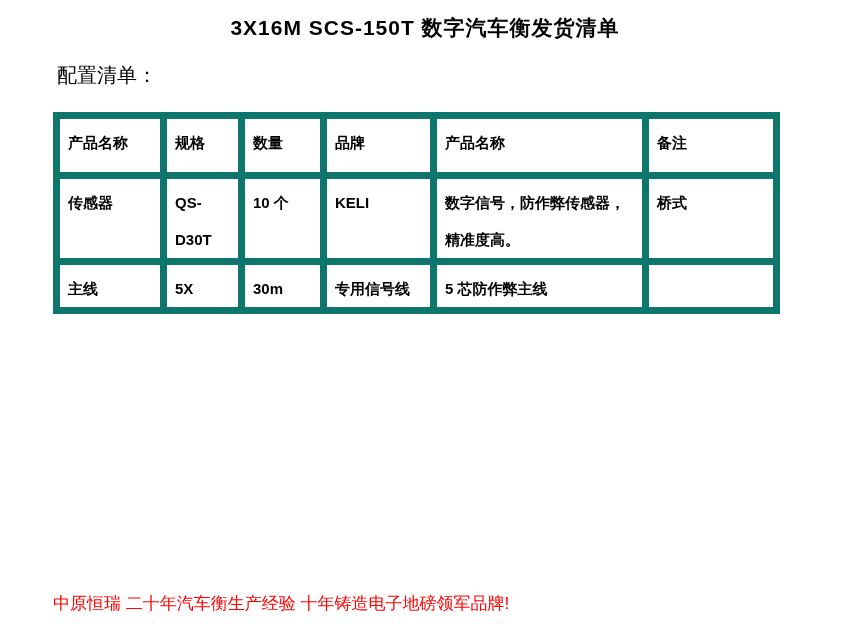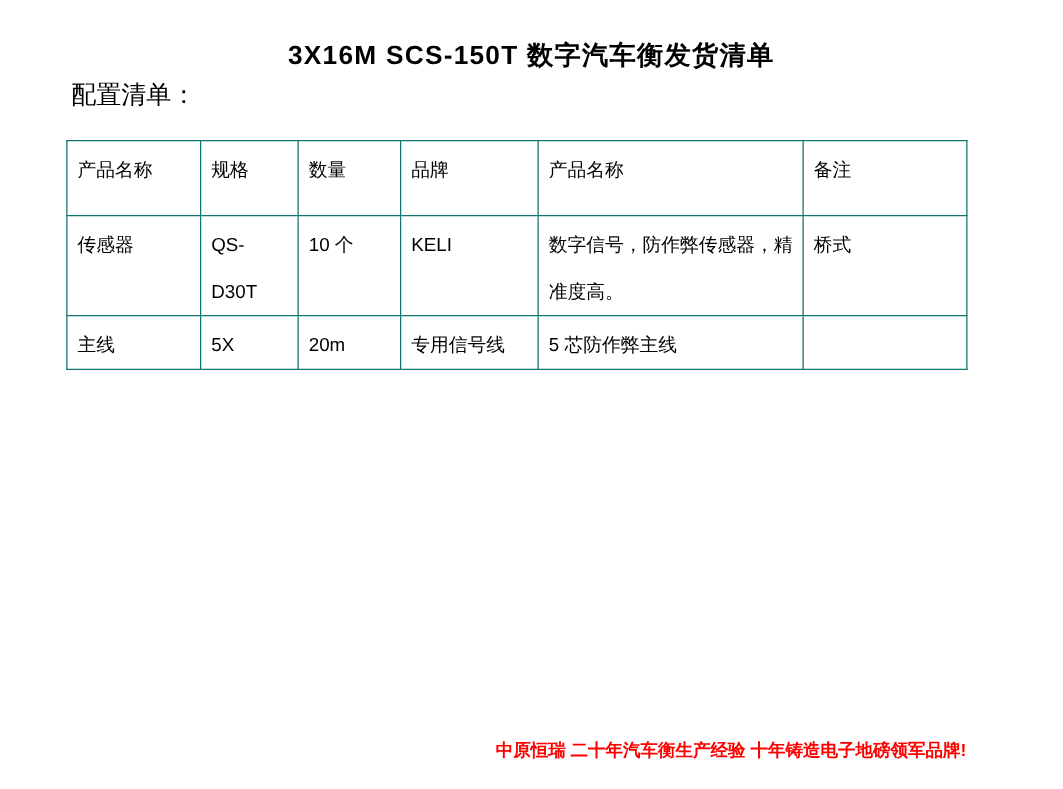--- a/index.html
+++ b/index.html
@@ -6,57 +6,57 @@
   html, body { background: #ffffff; }
   body {
     width: 850px; height: 631px;
     font-family: "Liberation Sans", "DejaVu Sans", sans-serif;
     color: #000000;
     position: relative;
     overflow: hidden;
   }
   .page { position: absolute; inset: 0; background: #ffffff; }
   .doc-title {
-    position: absolute; top: 30px; left: 0; width: 100%;
+    position: absolute; top: 14px; left: 0; width: 100%;
     text-align: center;
     font-size: 21px; font-weight: bold;
     letter-spacing: 1px;
     white-space: nowrap;
   }
   .section-label {
     position: absolute; top: 62px; left: 57px;
     font-size: 20px;
   }
   table.spec-table {
     position: absolute; top: 112px; left: 53px;
     width: 720px;
     border-collapse: collapse;
     table-layout: fixed;
     font-size: 15px;
   }
   table.spec-table td, table.spec-table th {
-    border: 1px solid #0f766e;
+    border: 7px solid #0f766e;
     vertical-align: top;
     text-align: left;
     padding: 5px 8px 0 8px;
     line-height: 37px;
-    font-weight: normal;
+    font-weight: bold;
     overflow: hidden;
     word-break: break-word;
   }
   tr.h-head  { height: 60px; }
   tr.h-tall  { height: 78px; }
   tr.h-tall2 { height: 75px; }
   tr.h-one   { height: 38px; }
   tr.h-one5  { height: 39px; }
   tr.h-remark{ height: 47px; }
   .footer-slogan {
     position: absolute; top: 592px; left: 53px; width: 720px;
-    text-align: right;
-    font-size: 14px; font-weight: bold;
+    text-align: left;
+    font-size: 17px; font-weight: normal;
     white-space: nowrap;
   }
 </style>
 </head>
 <body>
 
 <div class="page">
 
   <div class="doc-title">3X16M SCS-150T 数字汽车衡发货清单</div>
 
@@ -84,21 +84,21 @@
         <td>传感器</td>
         <td>QS-D30T</td>
         <td>10 个</td>
         <td>KELI</td>
         <td>数字信号，防作弊传感器，精准度高。</td>
         <td>桥式</td>
       </tr>
       <tr class="h-one">
         <td>主线</td>
         <td>5X</td>
-        <td>20m</td>
+        <td>30m</td>
         <td>专用信号线</td>
         <td>5 芯防作弊主线</td>
         <td></td>
       </tr>
     </tbody>
   </table>
 
   <div class="footer-slogan" style="color: rgb(255, 0, 0);">中原恒瑞 二十年汽车衡生产经验 十年铸造电子地磅领军品牌!</div>
 
 </div>

